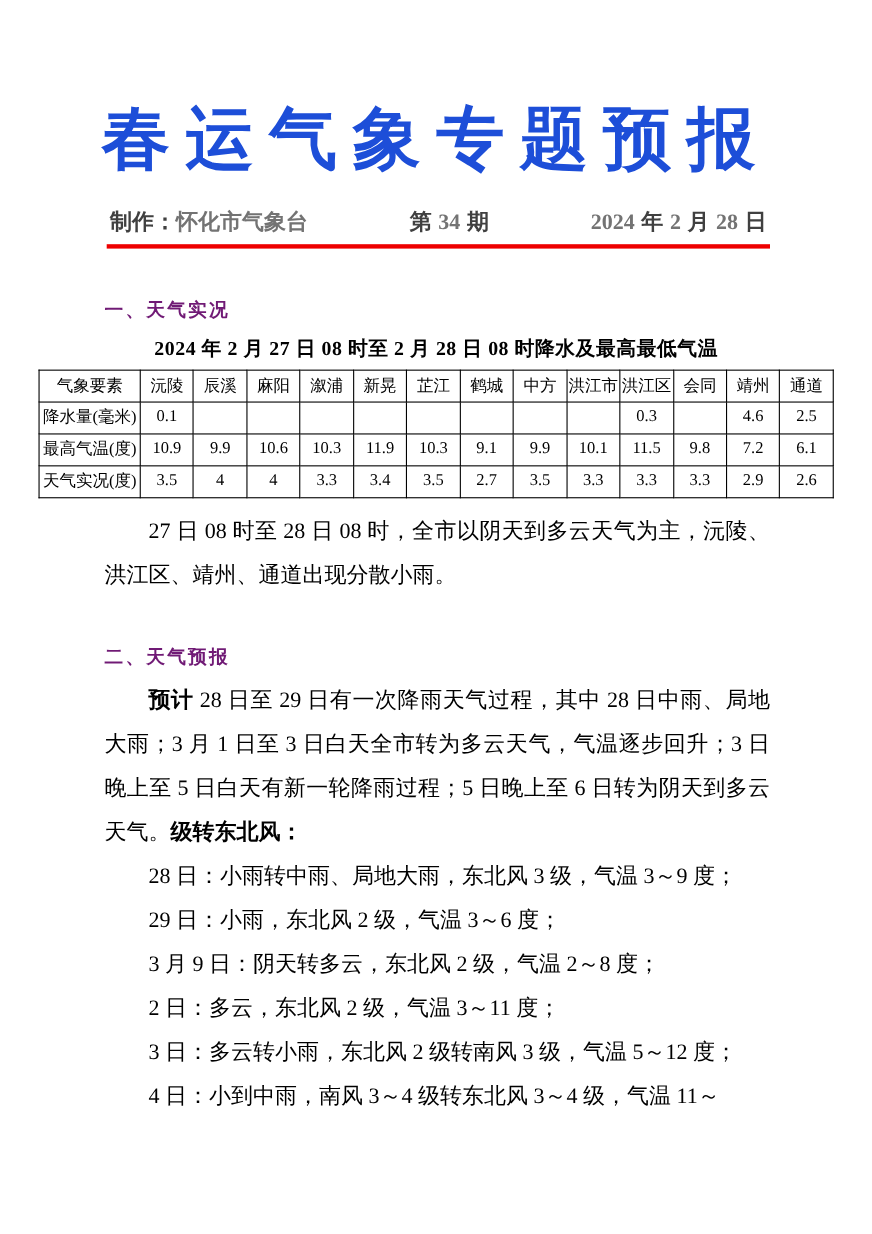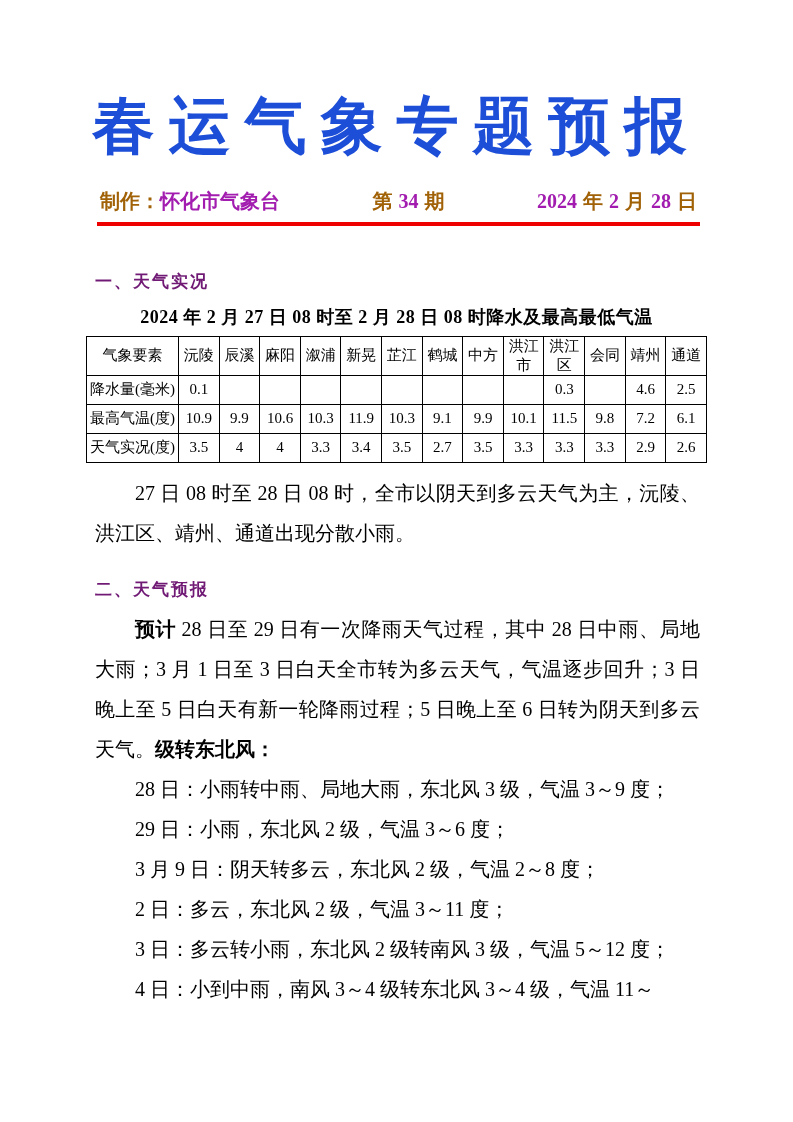--- a/index.html
+++ b/index.html
@@ -27,52 +27,52 @@
   
   .masthead {
     display:flex;
     align-items:baseline;
     justify-content:space-between;
     margin:20px 96px 0 100px;
     font-size:20px;
     font-weight:bold;
     white-space:nowrap;
   }
-  .masthead .red { color:#a16207; }
-  .masthead .blk { color:#a21caf; }
+  .masthead .red { color:#404040; }
+  .masthead .blk { color:#737373; }
   .mast-issue span + span, .mast-date span + span { margin-left:6px; }
 
   .red-rule {
     height:4px;
     background:#ee0000;
     margin:7px 93px 0 97px;
   }
 
   .section-heading {
     font-family:Liberation Sans, sans-serif;
     font-weight:600;
     font-size:17px;
     letter-spacing:2px;
     margin:44px 0 0 95px;
     color:#701a75;
   }
-  .section-heading.s2 { margin-top:25px; }
+  .section-heading.s2 { margin-top:43px; }
 
   .table-title {
     margin:12px 0 0 0;
     text-align:center;
     font-weight:bold;
     font-size:18px;
     letter-spacing:0.5px;
   }
 
   table.weather-table {
     border-collapse:collapse;
     table-layout:fixed;
-    width:621px;
+    width:723px;
     margin:7px auto 0 auto;
   }
   table.weather-table th, table.weather-table td {
     border:1.5px solid #000;
     font-weight:normal;
     text-align:center;
     vertical-align:middle;
     font-size:15px;
     height:28px;
     padding:0 1px;

